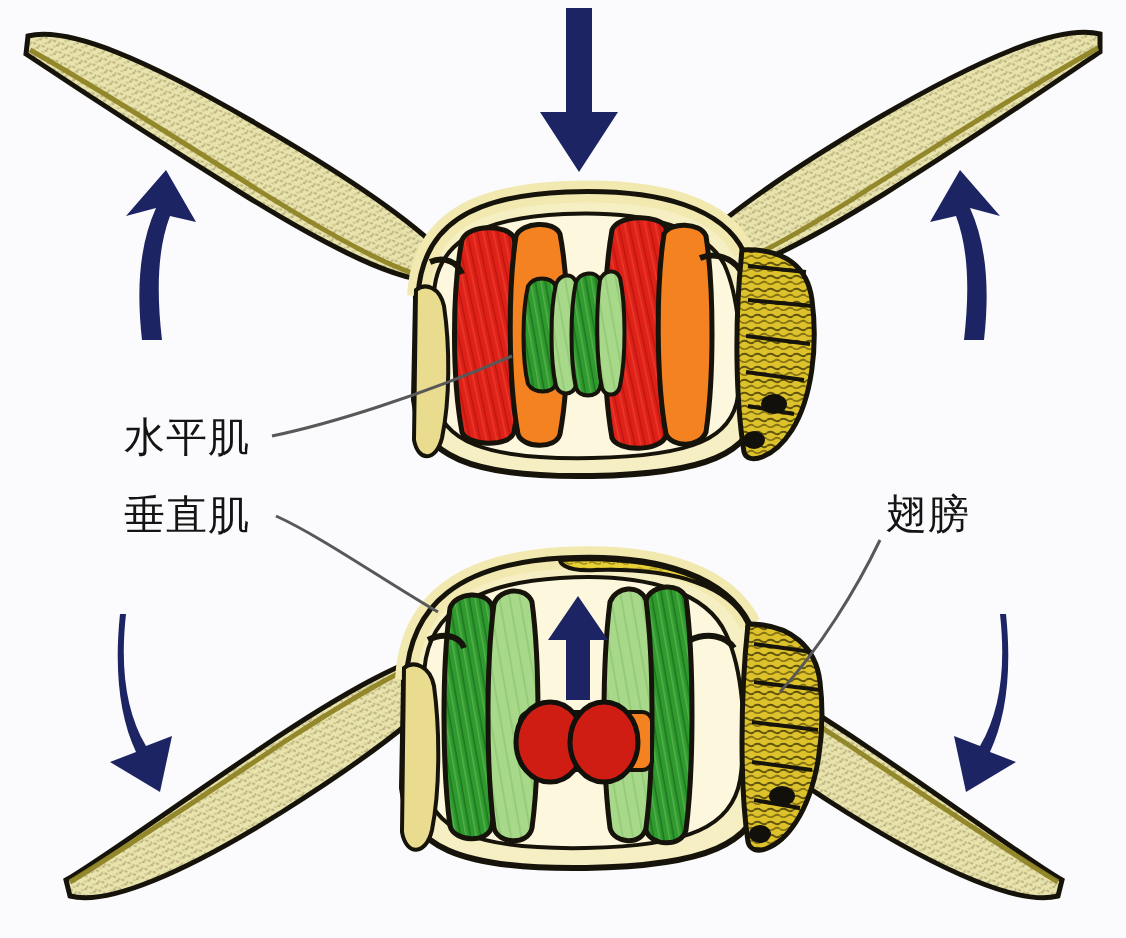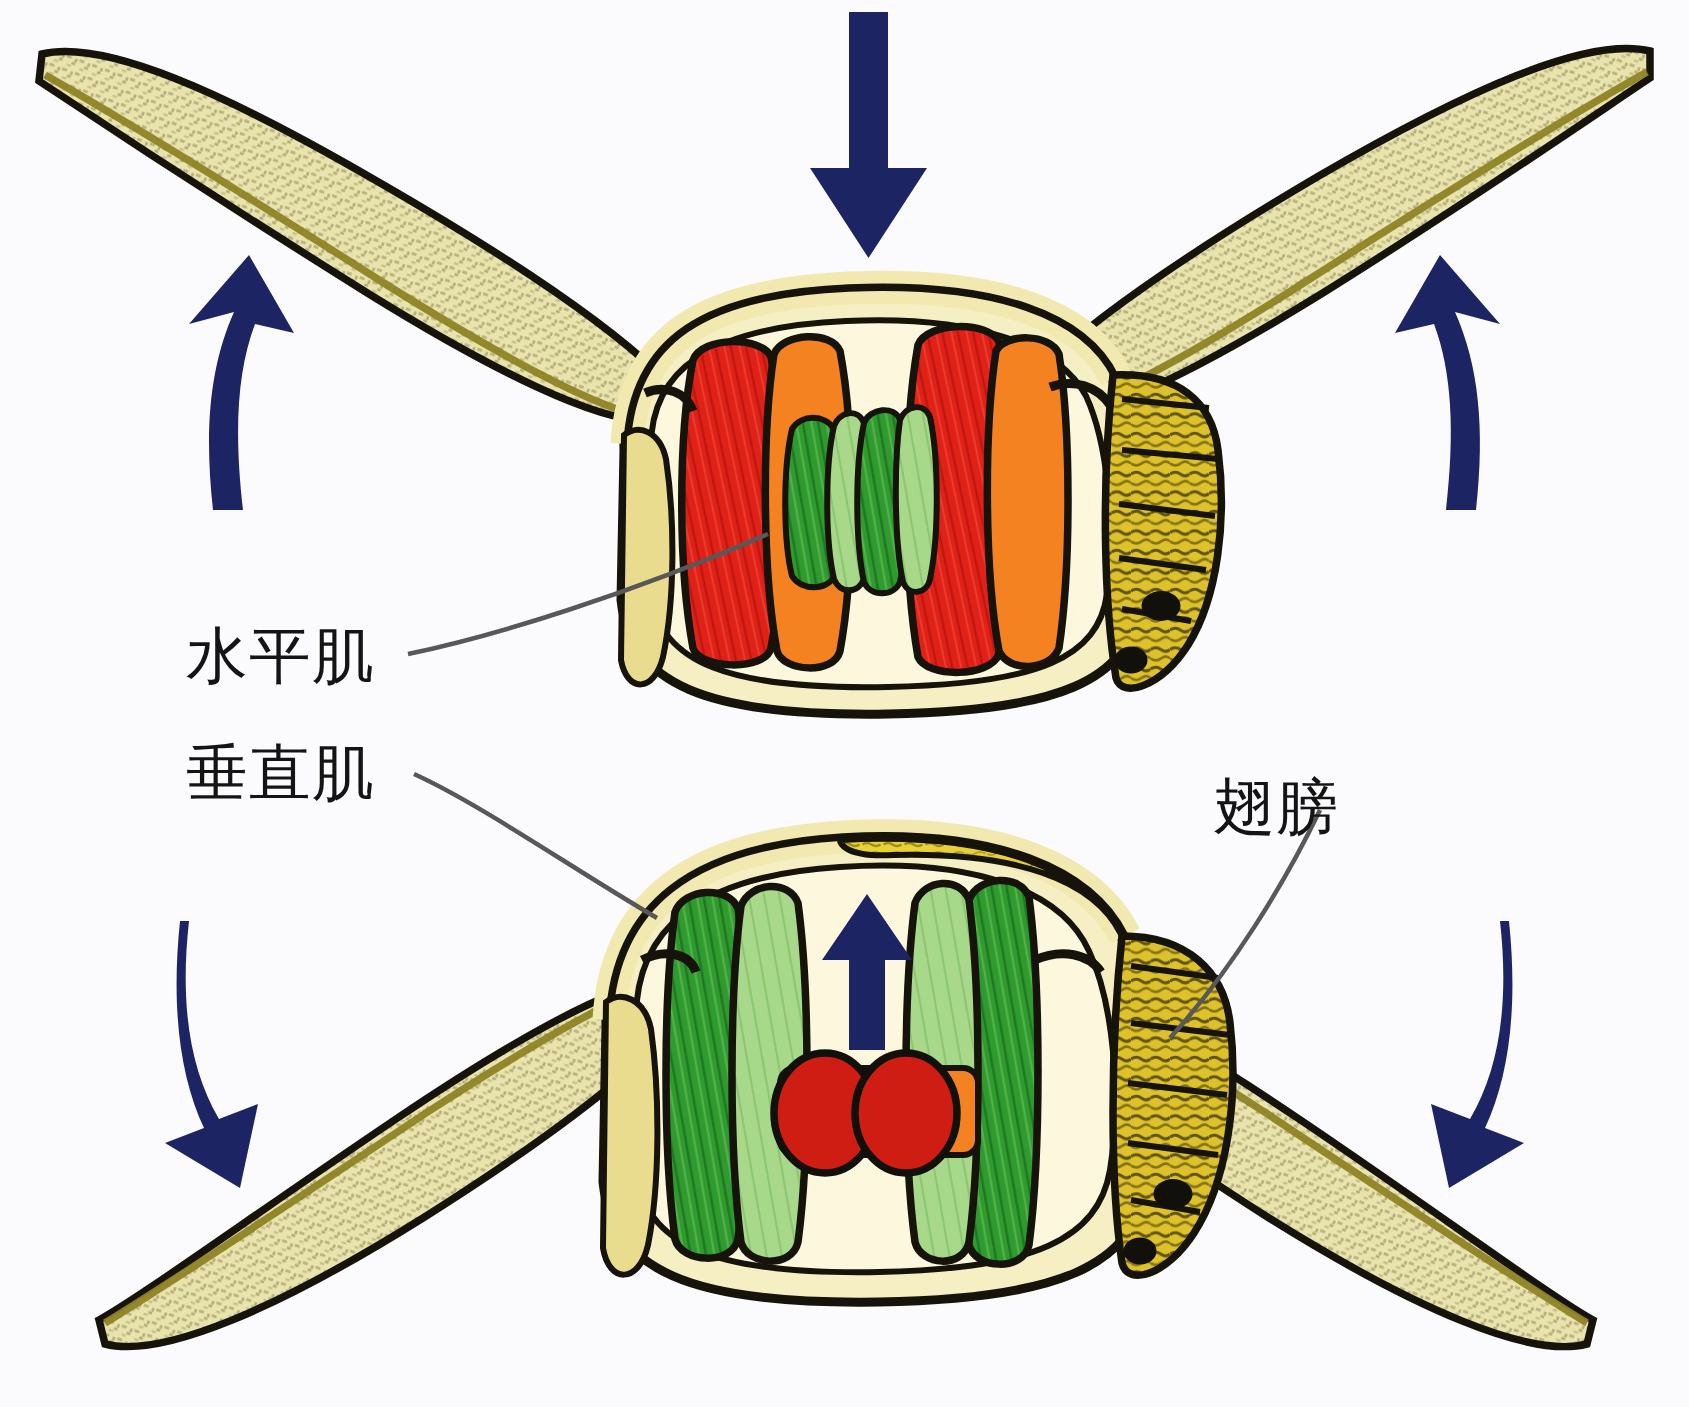--- a/index.html
+++ b/index.html
@@ -30,21 +30,21 @@
     font-family: "DejaVu Sans", "Liberation Sans", sans-serif;
     font-size: 41px;
     font-weight: 500;
     color: #141414;
     letter-spacing: 1px;
     white-space: nowrap;
     line-height: 1;
   }
   #label-horizontal-muscle { left: 124px; top: 417px; }
   #label-vertical-muscle   { left: 124px; top: 495px; }
-  #label-wing              { left: 809px; top: 494px; margin-top: 24px; }
+  #label-wing              { left: 886px; top: 494px; }
 </style>
 </head>
 <body>
 
 <div id="stage">
 
   <svg class="layer" viewBox="0 0 1126 938" xmlns="http://www.w3.org/2000/svg">
     <defs>
 
       <pattern id="wingTex" width="9" height="9" patternUnits="userSpaceOnUse" patternTransform="rotate(20)">

